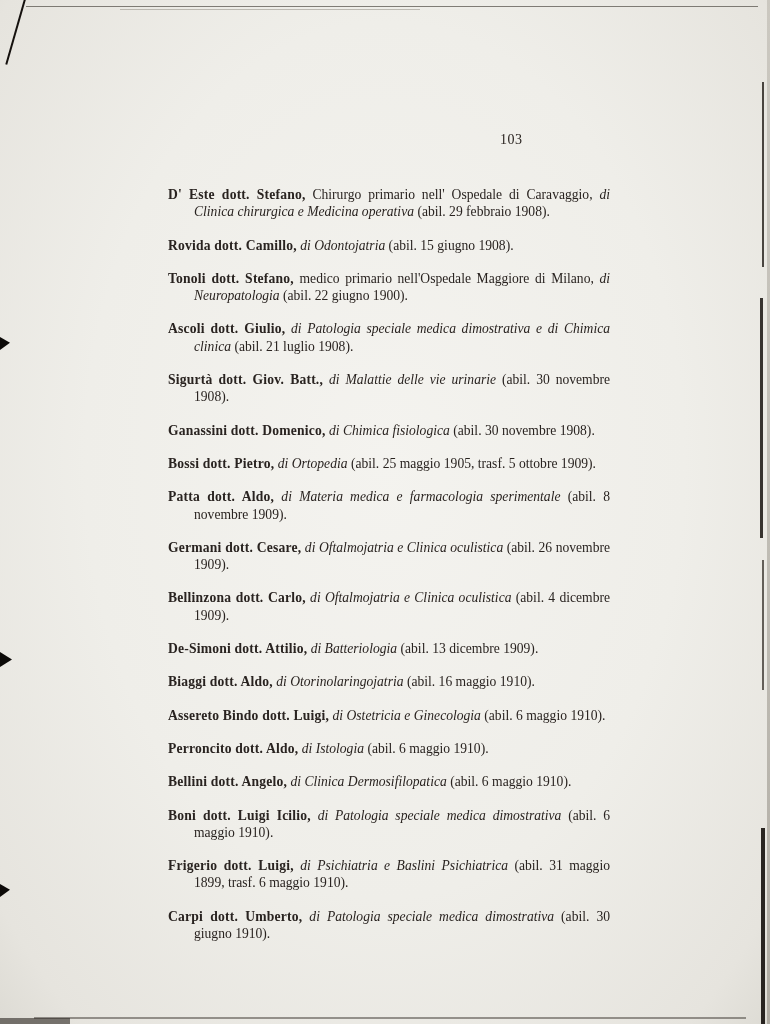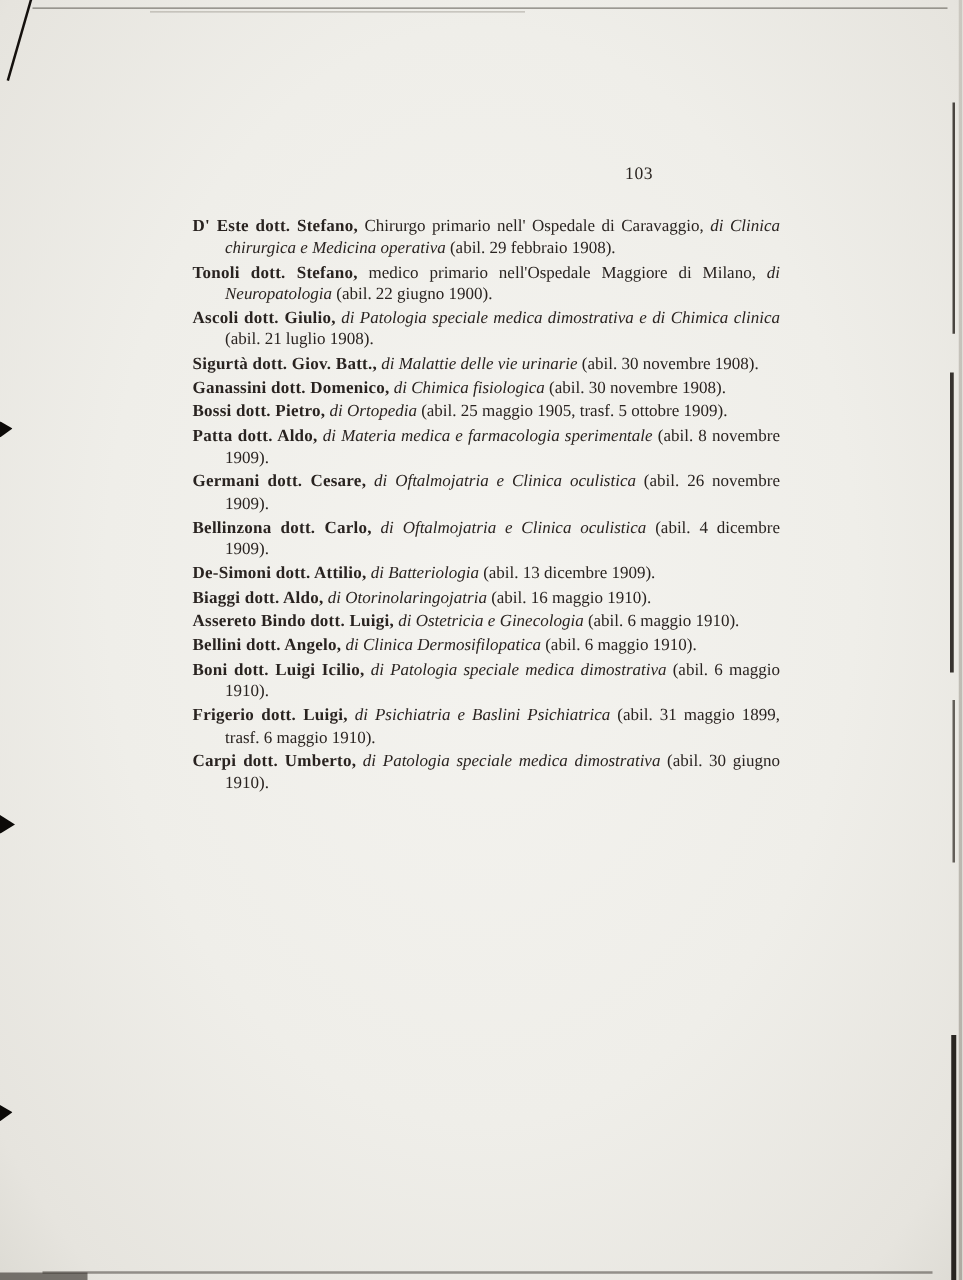--- a/index.html
+++ b/index.html
@@ -31,21 +31,21 @@
   .text-block {
     position: absolute;
     left: 152px;
     top: 170px;
     width: 474px;
     color: #292320;
     font-size: 13.6px;
     line-height: 17.3px;
   }
   .entry {
-    margin: 2px;
+    margin: 16px;
     padding-left: 26px;
     text-indent: -26px;
     text-align: justify;
   }
   .seg-bold   { font-weight: bold; letter-spacing: 0.2px; }
   .seg-italic { font-style: italic; }
   .seg-normal { }
 
   
   .artifact { position: absolute; background: #111; }
@@ -96,31 +96,33 @@
 </style>
 </head>
 <body>
 
 <div class="page">
 
   <div class="page-number">103</div>
 
   <div class="text-block">
       <p class="entry"><span class="seg-bold">D' Este dott. Stefano,</span><span class="seg-normal"> Chirurgo primario nell' Ospedale di Caravaggio, </span><span class="seg-italic">di Clinica chirurgica e Medicina operativa</span><span class="seg-normal"> (abil. 29 febbraio 1908).</span></p>
+      <p class="entry"><span class="seg-bold">Rovida dott. Camillo,</span><span class="seg-normal"> </span><span class="seg-italic">di Odontojatria</span><span class="seg-normal"> (abil. 15 giugno 1908).</span></p>
       <p class="entry"><span class="seg-bold">Tonoli dott. Stefano,</span><span class="seg-normal"> medico primario nell'Ospedale Maggiore di Milano, </span><span class="seg-italic">di Neuropatologia</span><span class="seg-normal"> (abil. 22 giugno 1900).</span></p>
       <p class="entry"><span class="seg-bold">Ascoli dott. Giulio,</span><span class="seg-normal"> </span><span class="seg-italic">di Patologia speciale medica dimostrativa e di Chimica clinica</span><span class="seg-normal"> (abil. 21 luglio 1908).</span></p>
       <p class="entry"><span class="seg-bold">Sigurtà dott. Giov. Batt.,</span><span class="seg-normal"> </span><span class="seg-italic">di Malattie delle vie urinarie</span><span class="seg-normal"> (abil. 30 novembre 1908).</span></p>
       <p class="entry"><span class="seg-bold">Ganassini dott. Domenico,</span><span class="seg-normal"> </span><span class="seg-italic">di Chimica fisiologica</span><span class="seg-normal"> (abil. 30 novembre 1908).</span></p>
       <p class="entry"><span class="seg-bold">Bossi dott. Pietro,</span><span class="seg-normal"> </span><span class="seg-italic">di Ortopedia</span><span class="seg-normal"> (abil. 25 maggio 1905, trasf. 5 ottobre 1909).</span></p>
       <p class="entry"><span class="seg-bold">Patta dott. Aldo,</span><span class="seg-normal"> </span><span class="seg-italic">di Materia medica e farmacologia sperimentale</span><span class="seg-normal"> (abil. 8 novembre 1909).</span></p>
       <p class="entry"><span class="seg-bold">Germani dott. Cesare,</span><span class="seg-normal"> </span><span class="seg-italic">di Oftalmojatria e Clinica oculistica</span><span class="seg-normal"> (abil. 26 novembre 1909).</span></p>
       <p class="entry"><span class="seg-bold">Bellinzona dott. Carlo,</span><span class="seg-normal"> </span><span class="seg-italic">di Oftalmojatria e Clinica oculistica</span><span class="seg-normal"> (abil. 4 dicembre 1909).</span></p>
       <p class="entry"><span class="seg-bold">De-Simoni dott. Attilio,</span><span class="seg-normal"> </span><span class="seg-italic">di Batteriologia</span><span class="seg-normal"> (abil. 13 dicembre 1909).</span></p>
       <p class="entry"><span class="seg-bold">Biaggi dott. Aldo,</span><span class="seg-normal"> </span><span class="seg-italic">di Otorinolaringojatria</span><span class="seg-normal"> (abil. 16 maggio 1910).</span></p>
       <p class="entry"><span class="seg-bold">Assereto Bindo dott. Luigi,</span><span class="seg-normal"> </span><span class="seg-italic">di Ostetricia e Ginecologia</span><span class="seg-normal"> (abil. 6 maggio 1910).</span></p>
+      <p class="entry"><span class="seg-bold">Perroncito dott. Aldo,</span><span class="seg-normal"> </span><span class="seg-italic">di Istologia</span><span class="seg-normal"> (abil. 6 maggio 1910).</span></p>
       <p class="entry"><span class="seg-bold">Bellini dott. Angelo,</span><span class="seg-normal"> </span><span class="seg-italic">di Clinica Dermosifilopatica</span><span class="seg-normal"> (abil. 6 maggio 1910).</span></p>
       <p class="entry"><span class="seg-bold">Boni dott. Luigi Icilio,</span><span class="seg-normal"> </span><span class="seg-italic">di Patologia speciale medica dimostrativa</span><span class="seg-normal"> (abil. 6 maggio 1910).</span></p>
       <p class="entry"><span class="seg-bold">Frigerio dott. Luigi,</span><span class="seg-normal"> </span><span class="seg-italic">di Psichiatria e Baslini Psichiatrica</span><span class="seg-normal"> (abil. 31 maggio 1899, trasf. 6 maggio 1910).</span></p>
       <p class="entry"><span class="seg-bold">Carpi dott. Umberto,</span><span class="seg-normal"> </span><span class="seg-italic">di Patologia speciale medica dimostrativa</span><span class="seg-normal"> (abil. 30 giugno 1910).</span></p>
     </div>
 
   <div class="artifact a-top-line"></div>
   <div class="artifact a-top-line2"></div>
   <div class="artifact a-corner-diag"></div>
   <div class="artifact a-left-1"></div>

